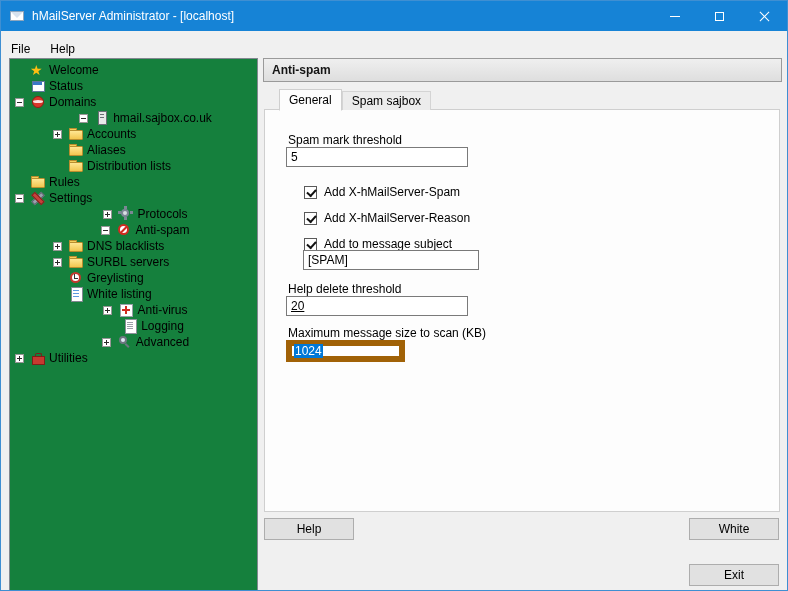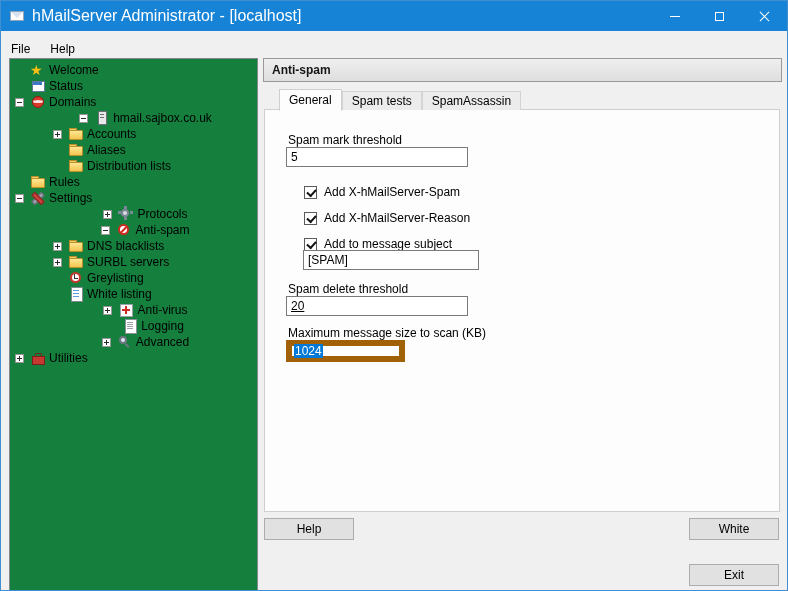--- a/index.html
+++ b/index.html
@@ -8,21 +8,21 @@
   .window { position:relative; width:788px; height:591px; background:#f0f0f0;
             border:1px solid #3f8fd2; box-sizing:border-box; overflow:hidden; }
 
   
   .titlebar { height:30px; background:#1683d6; display:flex; align-items:center; color:#fff; }
   .app-icon { width:16px; height:16px; margin-left:8px; position:relative; flex:none; }
   .app-icon::before { content:""; position:absolute; left:1px; top:3px; width:12px; height:8px;
                       background:#fff; border:1px solid #8fa6bd; }
   .app-icon::after { content:""; position:absolute; left:2px; top:4px; width:12px; height:6px;
                      background:#d7e2ee; clip-path:polygon(0 0,100% 0,50% 100%); }
-  .title-text { margin-left:7px; font-size:16px; white-space:nowrap; }
+  .title-text { margin-left:7px; font-size:12px; white-space:nowrap; }
   .cap-btns { margin-left:auto; display:flex; height:100%; }
   .cap-btn { width:45px; height:100%; display:flex; align-items:center; justify-content:center; }
   .g-min { width:10px; height:1px; background:#fff; }
   .g-max { width:9px; height:9px; border:1px solid #fff; box-sizing:border-box; }
   .g-close { position:relative; width:11px; height:11px; }
   .g-close::before,.g-close::after { content:""; position:absolute; left:-1px; top:5px; width:13px; height:1px; background:#fff; }
   .g-close::before { transform:rotate(45deg); }
   .g-close::after { transform:rotate(-45deg); }
 
   
@@ -225,22 +225,21 @@
       <span class="tlabel">Utilities</span>
     </div>
   </div>
 
   <div class="header-bar">
     <span class="header-title">Anti-spam</span>
   </div>
 
   <div class="tabs">
     <div class="tab active">General</div>
-    <div class="tab">Spam tests</div>
-    <div class="tab">SpamAssassin</div>
+    <div class="tab">Spam sajbox</div>
   </div>
 
   <div class="tab-panel">
     <span class="flabel" style="left:23px; top:23px;">Spam mark threshold</span>
     <input class="tb" style="left: 21px; top: 37px; width: 182px;" type="text" value="5">
 
     <label class="check-row" style="top:74px;">
       <span class="cb"></span>
       <span>Add X-hMailServer-Spam</span>
     </label>
@@ -248,21 +247,21 @@
       <span class="cb"></span>
       <span>Add X-hMailServer-Reason</span>
     </label>
     <label class="check-row" style="top:126px;text-align:right;">
       <span class="cb"></span>
       <span>Add to message subject</span>
     </label>
 
     <input class="tb" style="left: 38px; top: 140px; width: 176px;" type="text" value="[SPAM]">
 
-    <span class="flabel" style="left:23px; top:172px;">Spam delete threshold</span>
+    <span class="flabel" style="left:23px; top:172px;">Help delete threshold</span>
     <input class="tb" style="left: 21px; top: 186px; width: 182px; text-decoration: underline;" type="text" value="20">
 
     <span class="flabel" style="left:23px; top:216px;">Maximum message size to scan (KB)</span>
     <div class="focus-input">
       <span class="sel">1024</span>
     </div>
   </div>
 
   <div class="btn" style="left:263px; top:517px;">Help</div>
   <div class="btn" style="left:688px; top:517px;">White</div>

